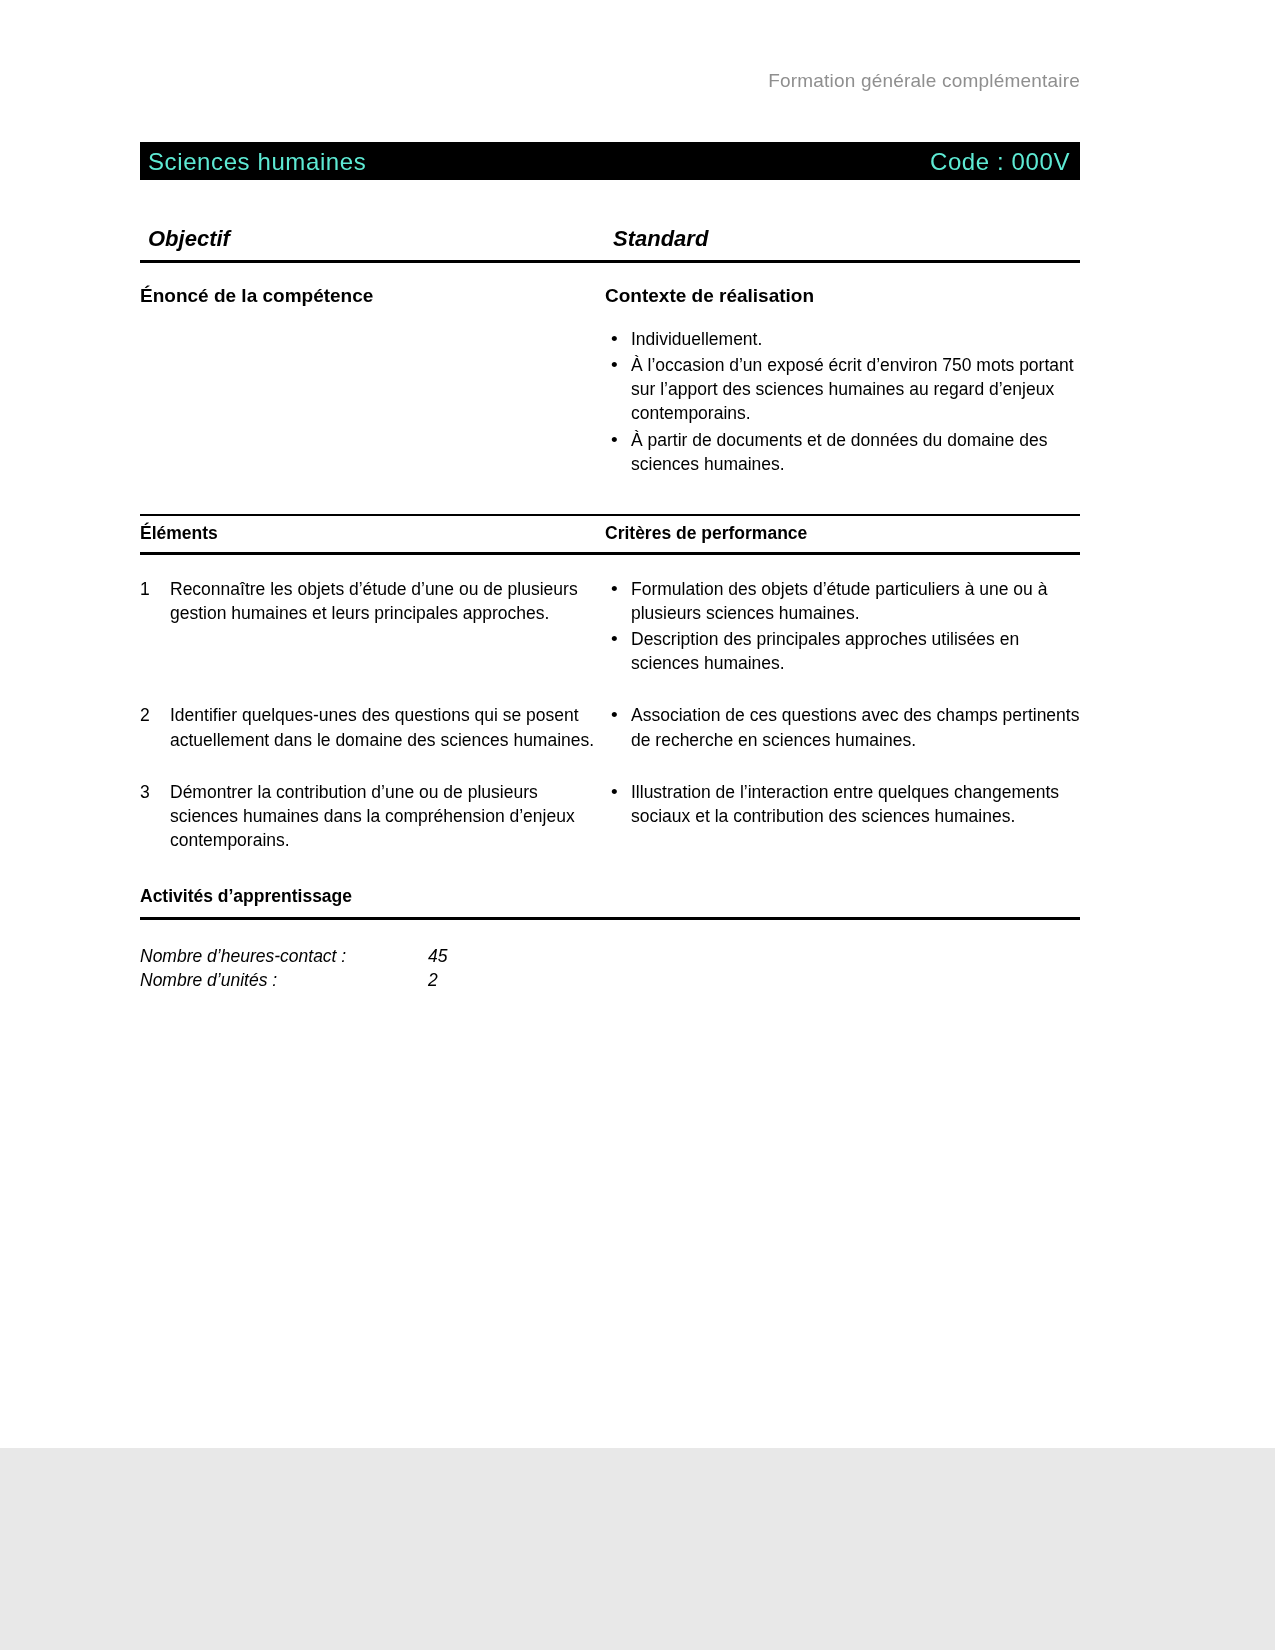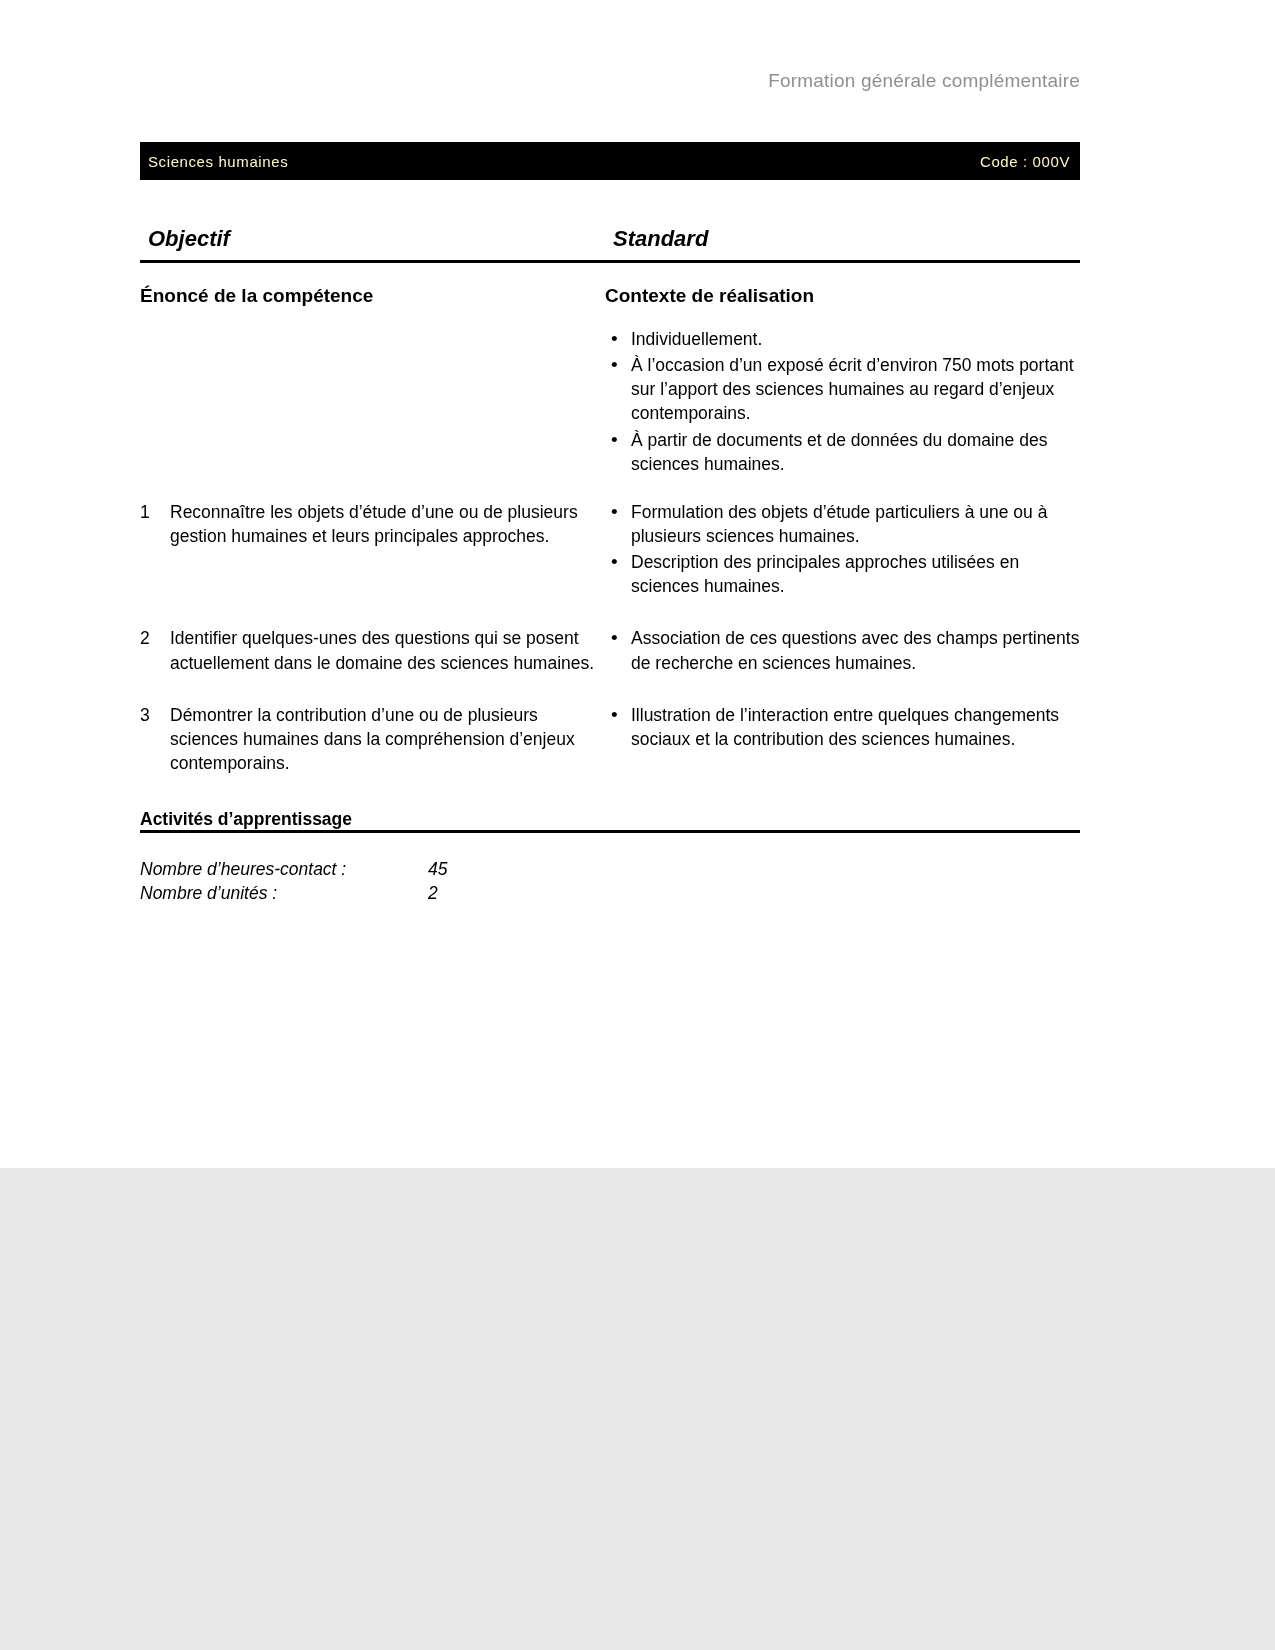--- a/index.html
+++ b/index.html
@@ -1,20 +1,20 @@
 <!DOCTYPE html>
 <html><head>
 <meta charset="utf-8">
 <style>
   * { margin: 0; padding: 0; box-sizing: border-box; }
   html, body { background: #e8e8e8; }
   .page {
     position: relative;
     width: 1275px;
-    height: 1168px;
+    height: 1448px;
     background: #ffffff;
     font-family: "Liberation Sans", "DejaVu Sans", sans-serif;
     color: #000;
     margin: 0 auto;
     overflow: hidden;
   }
   .content {
     position: absolute;
     left: 140px;
     width: 940px;
@@ -25,27 +25,27 @@
     margin-top: 70px;
     text-align: right;
     font-size: 19px;
     color: #8f8f8f;
     letter-spacing: 0.2px;
   }
   
   .title-bar {
     margin-top: 50px;
     background: #000;
-    color: #fef9c3;
+    color: #5eead4;
     height: 38px;
     display: flex;
     align-items: center;
     justify-content: space-between;
     padding: 1px 10px 0 8px;
-    font-size: 15px;
+    font-size: 24px;
     letter-spacing: 0.6px;
   }
   
   .two-col {
     display: grid;
     grid-template-columns: 455px 1fr;
     column-gap: 10px;
   }
   .col-headers {
     margin-top: 46px;
@@ -104,21 +104,21 @@
   .element-left .num {
     width: 30px;
     flex-shrink: 0;
   }
   
   .activities-heading {
     margin-top: 34px;
     font-size: 17.5px;
     font-weight: bold;
     border-bottom: 3px solid #000;
-    padding-bottom: 0;
+    padding-bottom: 10px;
   }
   .activity-items { margin-top: 24px; font-style: italic; }
   .activity-item {
     display: flex;
     font-size: 17.5px;
     line-height: 1.38;
   }
   .activity-item .label { width: 288px; flex-shrink: 0; }
   
   .footer {
@@ -161,20 +161,24 @@
       <div>
         <div class="sub-heading">Contexte de réalisation</div>
         <ul class="bullets">
           <li>Individuellement.</li>
           <li>À l’occasion d’un exposé écrit d’environ 750 mots portant sur l’apport des sciences humaines au regard d’enjeux contemporains.</li>
           <li>À partir de documents et de données du domaine des sciences humaines.</li>
         </ul>
       </div>
     </div>
 
+    <div class="two-col band">
+      <span class="band-label">Éléments</span>
+      <span class="band-label">Critères de performance</span>
+    </div>
 
     <div class="rows">
 
       <div class="two-col element-row">
         <div class="element-left">
           <span class="num">1</span>
           <span>Reconnaître les objets d’étude d’une ou de plusieurs gestion humaines et leurs principales approches.</span>
         </div>
         <ul class="bullets">
           <li>Formulation des objets d’étude particuliers à une ou à plusieurs sciences humaines.</li>

